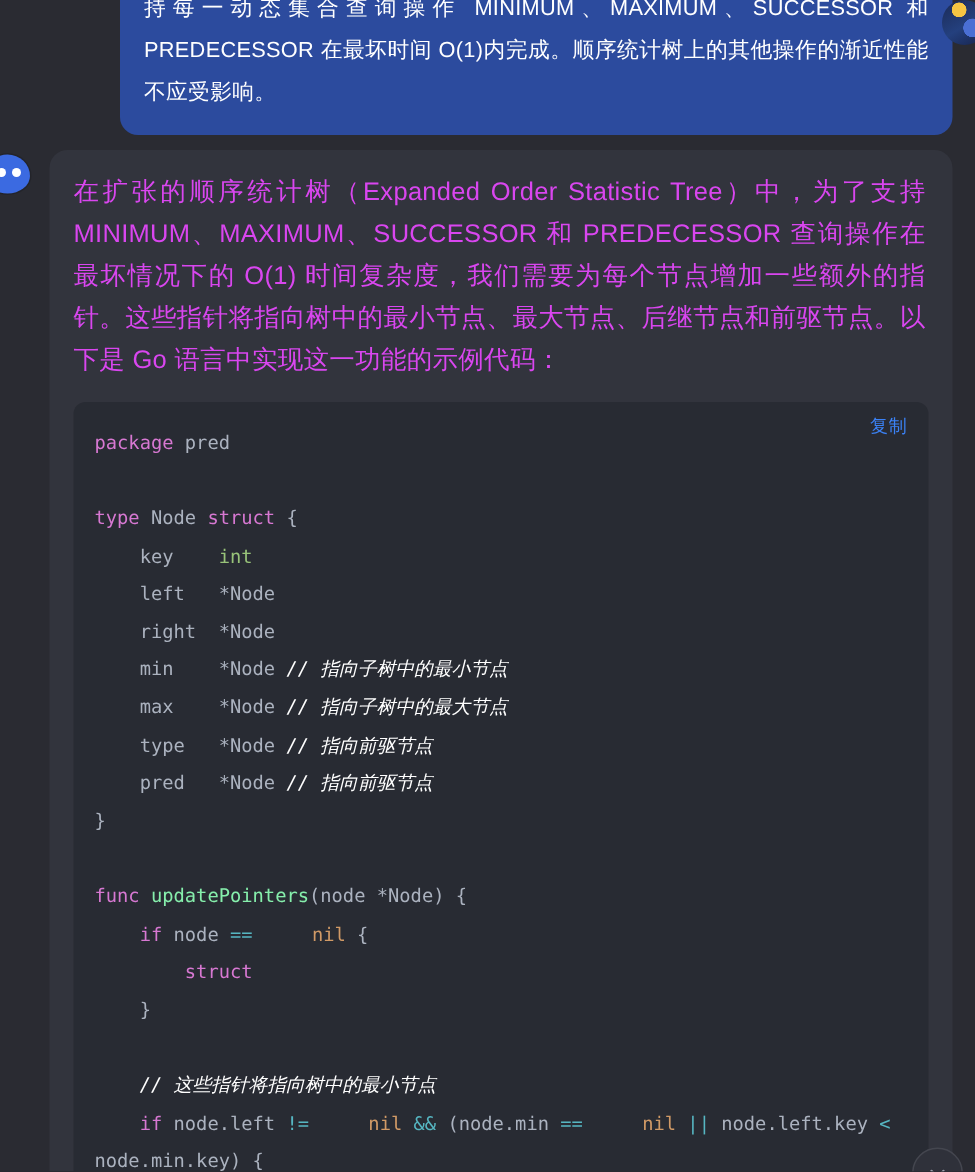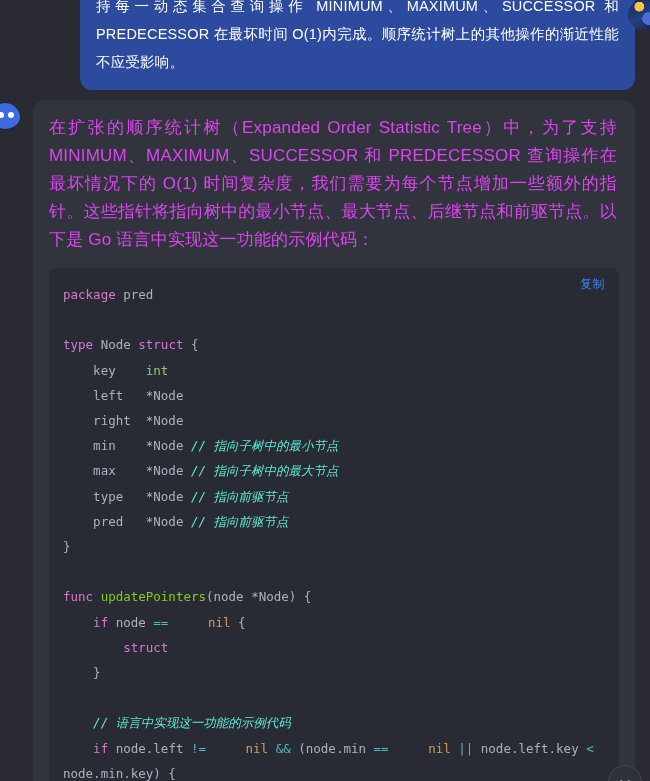--- a/index.html
+++ b/index.html
@@ -131,25 +131,25 @@
     font-size: 12.5px;
     line-height: 25.2px;
     color: #abb2bf;
     white-space: pre-wrap;
     word-break: break-word;
     margin: 0;
     padding: 0;
     tab-size: 4;
   }
   .k  { color: #d778d2; }            
-  .fn { color: #84cc16; }            
+  .fn { color: #86efac; }            
   .ty { color: #98c379; }            
   .nil{ color: #d19a66; margin-left: 32px; }            
   .op { color: #56b6c2; }            
-  .cm { color: #5eead4; font-style: italic; }  
+  .cm { color: #ffffff; font-style: italic; }  
   .pl { color: #abb2bf; }            
 
   
   .scroll-fab {
     position: absolute;
     right: 8px;
     bottom: -18px;
     width: 34px;
     height: 34px;
     border-radius: 50%;
@@ -192,21 +192,21 @@
 <span class="pl">    max    *Node </span><span class="cm">// 指向子树中的最大节点</span>
 <span class="pl">    type   *Node </span><span class="cm">// 指向前驱节点</span>
 <span class="pl">    pred   *Node </span><span class="cm">// 指向前驱节点</span>
 <span class="pl">}</span>
 
 <span class="k">func </span><span class="fn">updatePointers</span><span class="pl">(node *Node) {</span>
 <span class="pl">    </span><span class="k">if</span><span class="pl"> node </span><span class="op">==</span><span class="pl"> </span><span class="nil">nil</span><span class="pl"> {</span>
 <span class="pl">        </span><span class="k">struct</span>
 <span class="pl">    }</span>
 
-<span class="pl">    </span><span class="cm">// 语言中实现这一功能的示例代码</span>
+<span class="pl">    </span><span class="cm">// 这些指针将指向树中的最小节点</span>
 <span class="pl">    </span><span class="k">if</span><span class="pl"> node.left </span><span class="op">!=</span><span class="pl"> </span><span class="nil">nil</span><span class="pl"> </span><span class="op">&amp;&amp;</span><span class="pl"> (node.min </span><span class="op">==</span><span class="pl"> </span><span class="nil">nil</span><span class="pl"> </span><span class="op">||</span><span class="pl"> node.left.key </span><span class="op">&lt;</span><span class="pl"> node.min.key) {</span>
 <span class="pl">        node.min = node.left</span>
 
 
 
 
 
 
 
 </pre>

